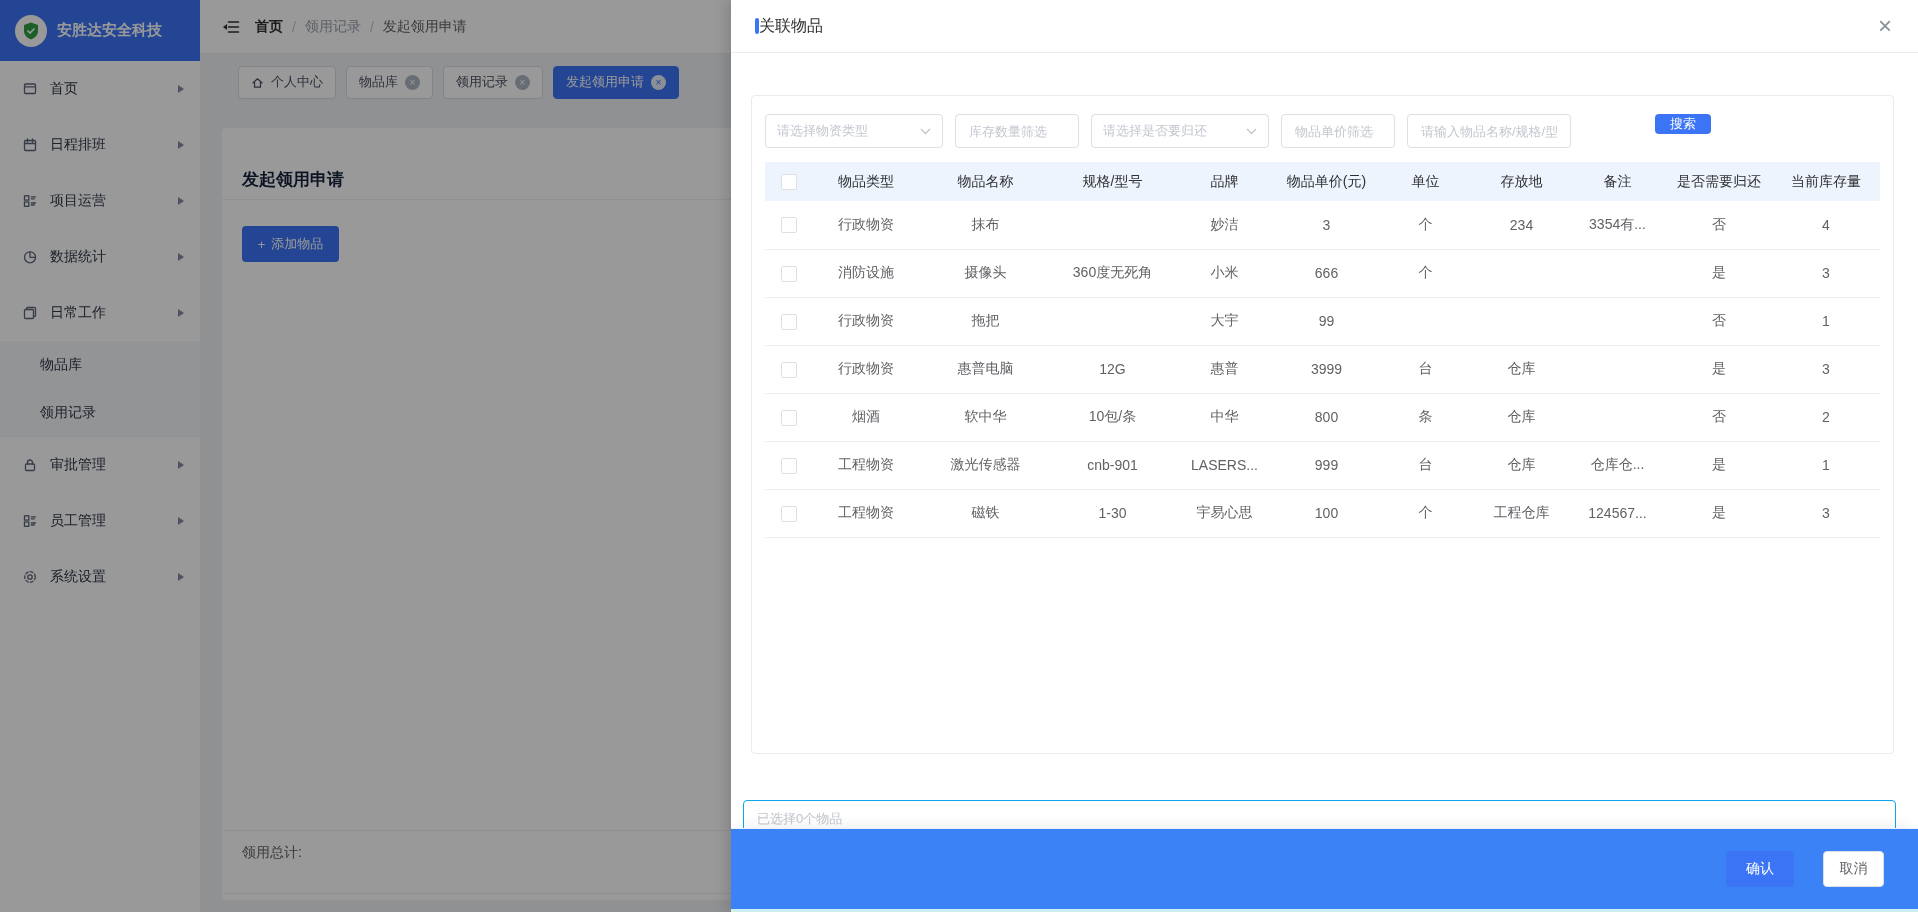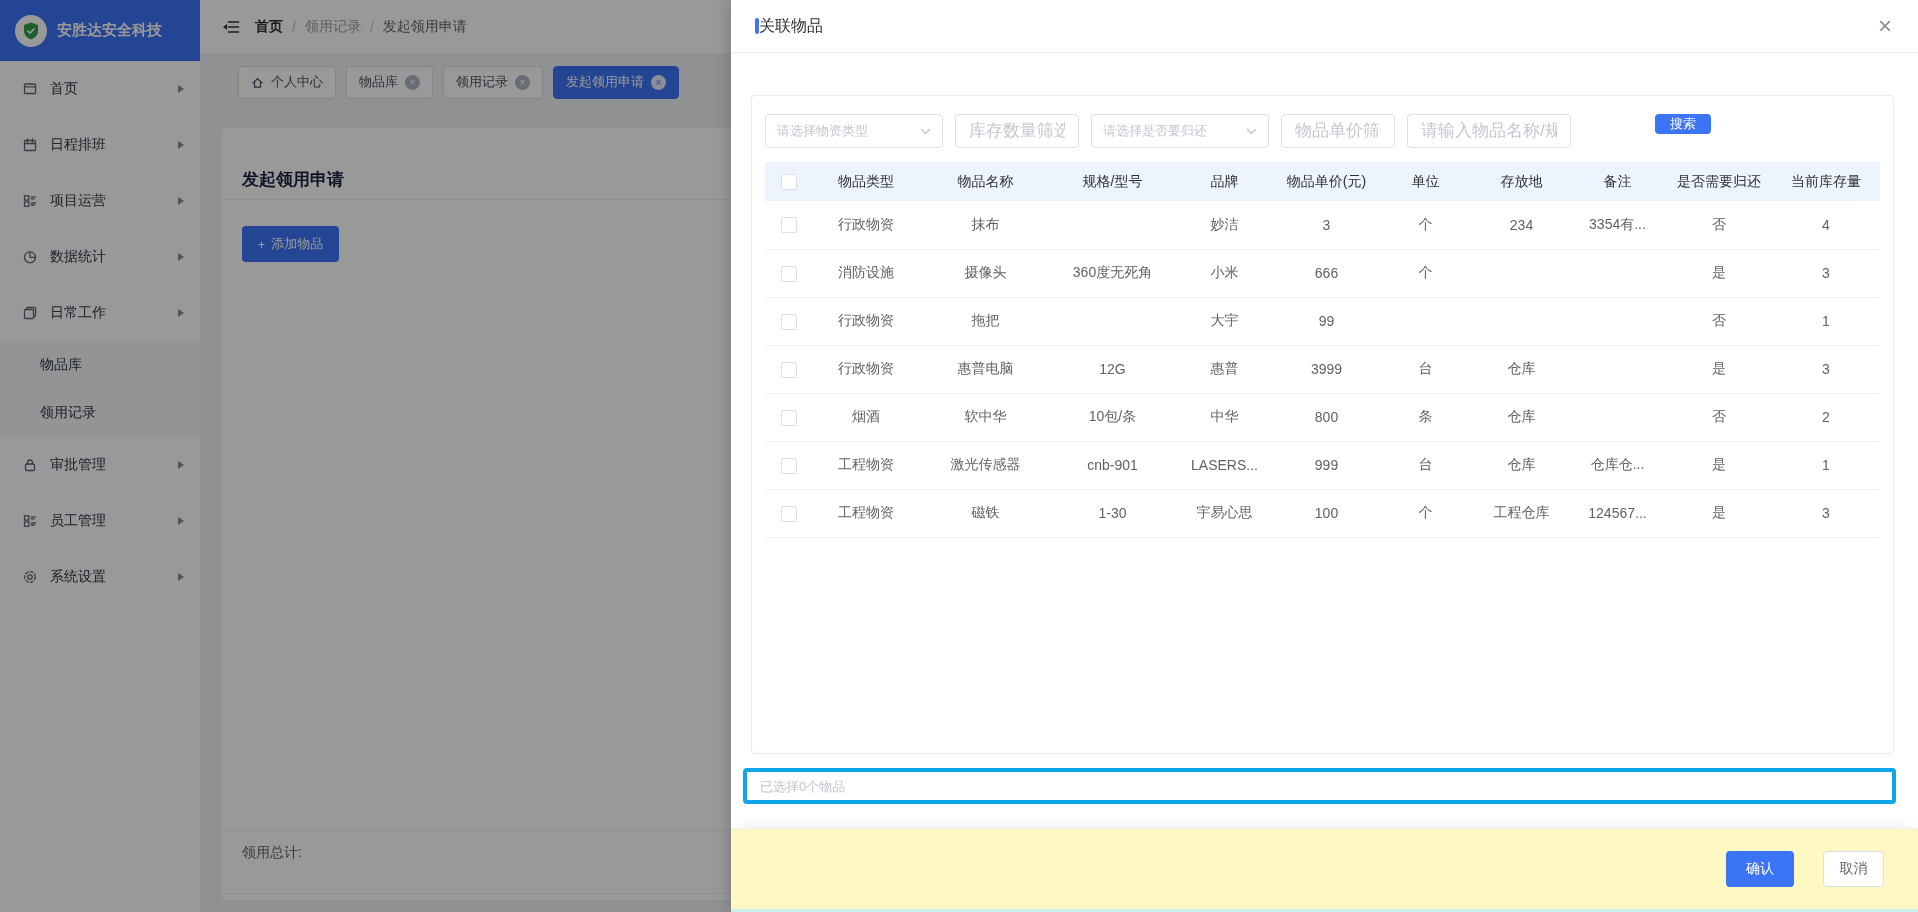--- a/index.html
+++ b/index.html
@@ -46,35 +46,35 @@
   
   .overlay{position:absolute;inset:0;background:rgba(0,0,0,0.4);z-index:50;}
   .drawer{position:absolute;left:731px;top:0;width:1187px;height:912px;background:#fff;z-index:60;box-shadow:-4px 0 14px rgba(0,0,0,.15);}
   .d-header{height:53px;border-bottom:1px solid #ebedf0;display:flex;align-items:center;padding-left:24px;box-sizing:border-box;}
   .d-mark{width:4px;height:16px;background:var(--primary);border-radius:2px;}
   .d-title{font-size:16px;color:#303133;}
   .d-close{position:absolute;right:26px;top:14px;font-size:24px;line-height:24px;color:#8a9099;cursor:pointer;background:none;border:none;padding:0;font-family:inherit;}
   .panel{position:absolute;left:20px;top:95px;width:1143px;height:659px;border:1px solid #e9ebf0;border-radius:4px;box-sizing:border-box;padding:18px 13px 0;}
   .filters{display:flex;gap:12px;}
   .f-ctl{height:34px;border:1px solid #dcdfe6;border-radius:4px;box-sizing:border-box;display:flex;align-items:center;padding:0 11px;font-size:13px;color:#c3c7cf;background:#fff;}
-  .f-ctl input{border:none;outline:none;width:100%;font-size:17px;font-family:inherit;color:#606266;background:transparent;}
+  .f-ctl input{border:none;outline:none;width:100%;font-size:13px;font-family:inherit;color:#606266;background:transparent;}
   .f-ctl input::placeholder{color:#c3c7cf;}
   .f-sel .sel-txt{flex:1;}
   .sel-arrow{color:#c0c4cc;display:flex;}
   .search-btn{margin-left:72px;width:56px;height:20px;background:var(--primary);color:#fff;border:none;border-radius:4px;font-size:13px;cursor:pointer;font-family:inherit;}
   .tbl{margin-top:14px;border-collapse:collapse;table-layout:fixed;width:1115px;}
   .tbl thead tr{background:#edf4fe;height:39px;}
   .tbl th{font-size:14px;font-weight:normal;color:#303133;text-align:center;padding:0;}
   .tbl tbody tr{height:48px;border-bottom:1px solid #ebeef5;}
   .tbl td{font-size:14px;color:#606266;text-align:center;padding:0;overflow:hidden;white-space:nowrap;text-overflow:ellipsis;}
   .cbx{width:14px;height:14px;border:1px solid #dcdfe6;border-radius:2px;background:#fff;display:inline-block;vertical-align:middle;cursor:pointer;}
-  .sel-bar{position:absolute;left:12px;top:768px;width:1153px;height:36px;border:4px solid #0ea5e9;border-radius:4px;box-sizing:border-box;display:flex;align-items:center;}
+  .sel-bar{position:absolute;left:12px;top:800px;width:1153px;height:36px;border:1px solid #0ea5e9;border-radius:4px;box-sizing:border-box;display:flex;align-items:center;}
   .sel-bar input{border:none;outline:none;width:100%;padding:0 13px;font-size:13px;font-family:inherit;color:#606266;background:transparent;}
   .sel-bar input::placeholder{color:#c0c4cc;}
-  .d-footer{position:absolute;left:0;top:828px;right:0;height:84px;border-top:1px solid #eef0f3;box-shadow:0 -10px 14px -8px rgba(0,0,0,.07);display:flex;justify-content:flex-end;align-items:flex-start;padding:22px 34px 0 8px;gap:13px;box-sizing:border-box;background:#fef9c3;}
+  .d-footer{position:absolute;left:0;top:828px;right:0;height:84px;border-top:1px solid #eef0f3;box-shadow:0 -10px 14px -8px rgba(0,0,0,.07);display:flex;justify-content:flex-end;align-items:flex-start;padding:22px 34px 0 8px;gap:13px;box-sizing:border-box;background:#3b82f6;}
   .btn{height:36px;border-radius:4px;font-size:14px;cursor:pointer;font-family:inherit;box-sizing:border-box;}
   .btn-primary{width:68px;background:var(--primary);color:#fff;border:none;}
   .btn-plain{width:61px;background:#fff;color:#606266;border:1px solid #dcdfe6;margin-left:16px;}
   .teal-strip{position:absolute;left:0;right:0;bottom:0;height:3px;background:#cdeff0;}
 </style>
 </head>
 <body style="--primary: #3b74f5;">
 
 <aside class="sidebar">
   <div class="logo">

